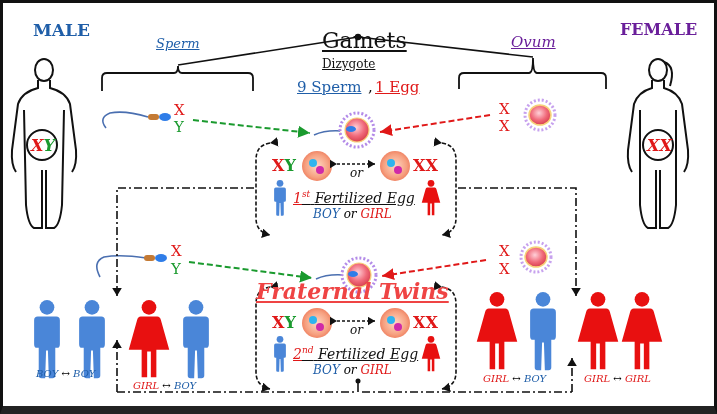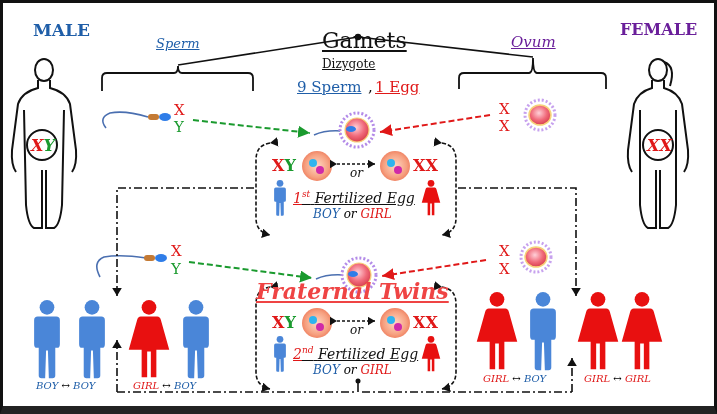--- a/index.html
+++ b/index.html
@@ -233,16 +233,16 @@
 <div class="txt boygirl" style="left:313px;top:208px;"><span class="blue">BOY</span> <span>or</span> <span class="red">GIRL</span></div>
 
 <div class="txt twins">Fraternal Twins</div>
 
 <div class="txt xy-big" style="left:272px;top:315px;"><span class="red">X</span><span class="green">Y</span></div>
 <div class="txt xy-big red" style="left:413px;top:315px;"><span>X</span><span>X</span></div>
 <div class="txt or-txt" style="left:350px;top:324px;">or</div>
 <div class="txt fert" style="left:293px;top:346px;"><span class="ord">2</span><sup>nd</sup> <span>Fertilized Egg</span></div>
 <div class="txt boygirl" style="left:313px;top:364px;"><span class="blue">BOY</span> <span>or</span> <span class="red">GIRL</span></div>
 
-<div class="txt kid-label" style="left:36px;top:381px;"><span style="color: rgb(31, 94, 168);">BOY</span> <span>↔</span> <span style="color: rgb(31, 94, 168);">BOY</span></div>
+<div class="txt kid-label" style="left:36px;top:369px;"><span style="color: rgb(31, 94, 168);">BOY</span> <span>↔</span> <span style="color: rgb(31, 94, 168);">BOY</span></div>
 <div class="txt kid-label" style="left:133px;top:381px;"><span style="color: rgb(224, 24, 24);">GIRL</span> <span>↔</span> <span style="color: rgb(31, 94, 168);">BOY</span></div>
 <div class="txt kid-label" style="left:483px;top:374px;"><span style="color: rgb(224, 24, 24);">GIRL</span> <span>↔</span> <span style="color: rgb(31, 94, 168);">BOY</span></div>
 <div class="txt kid-label" style="left:584px;top:374px;"><span style="color: rgb(224, 24, 24);">GIRL</span> <span>↔</span> <span style="color: rgb(224, 24, 24);">GIRL</span></div>
 
 </body></html>

